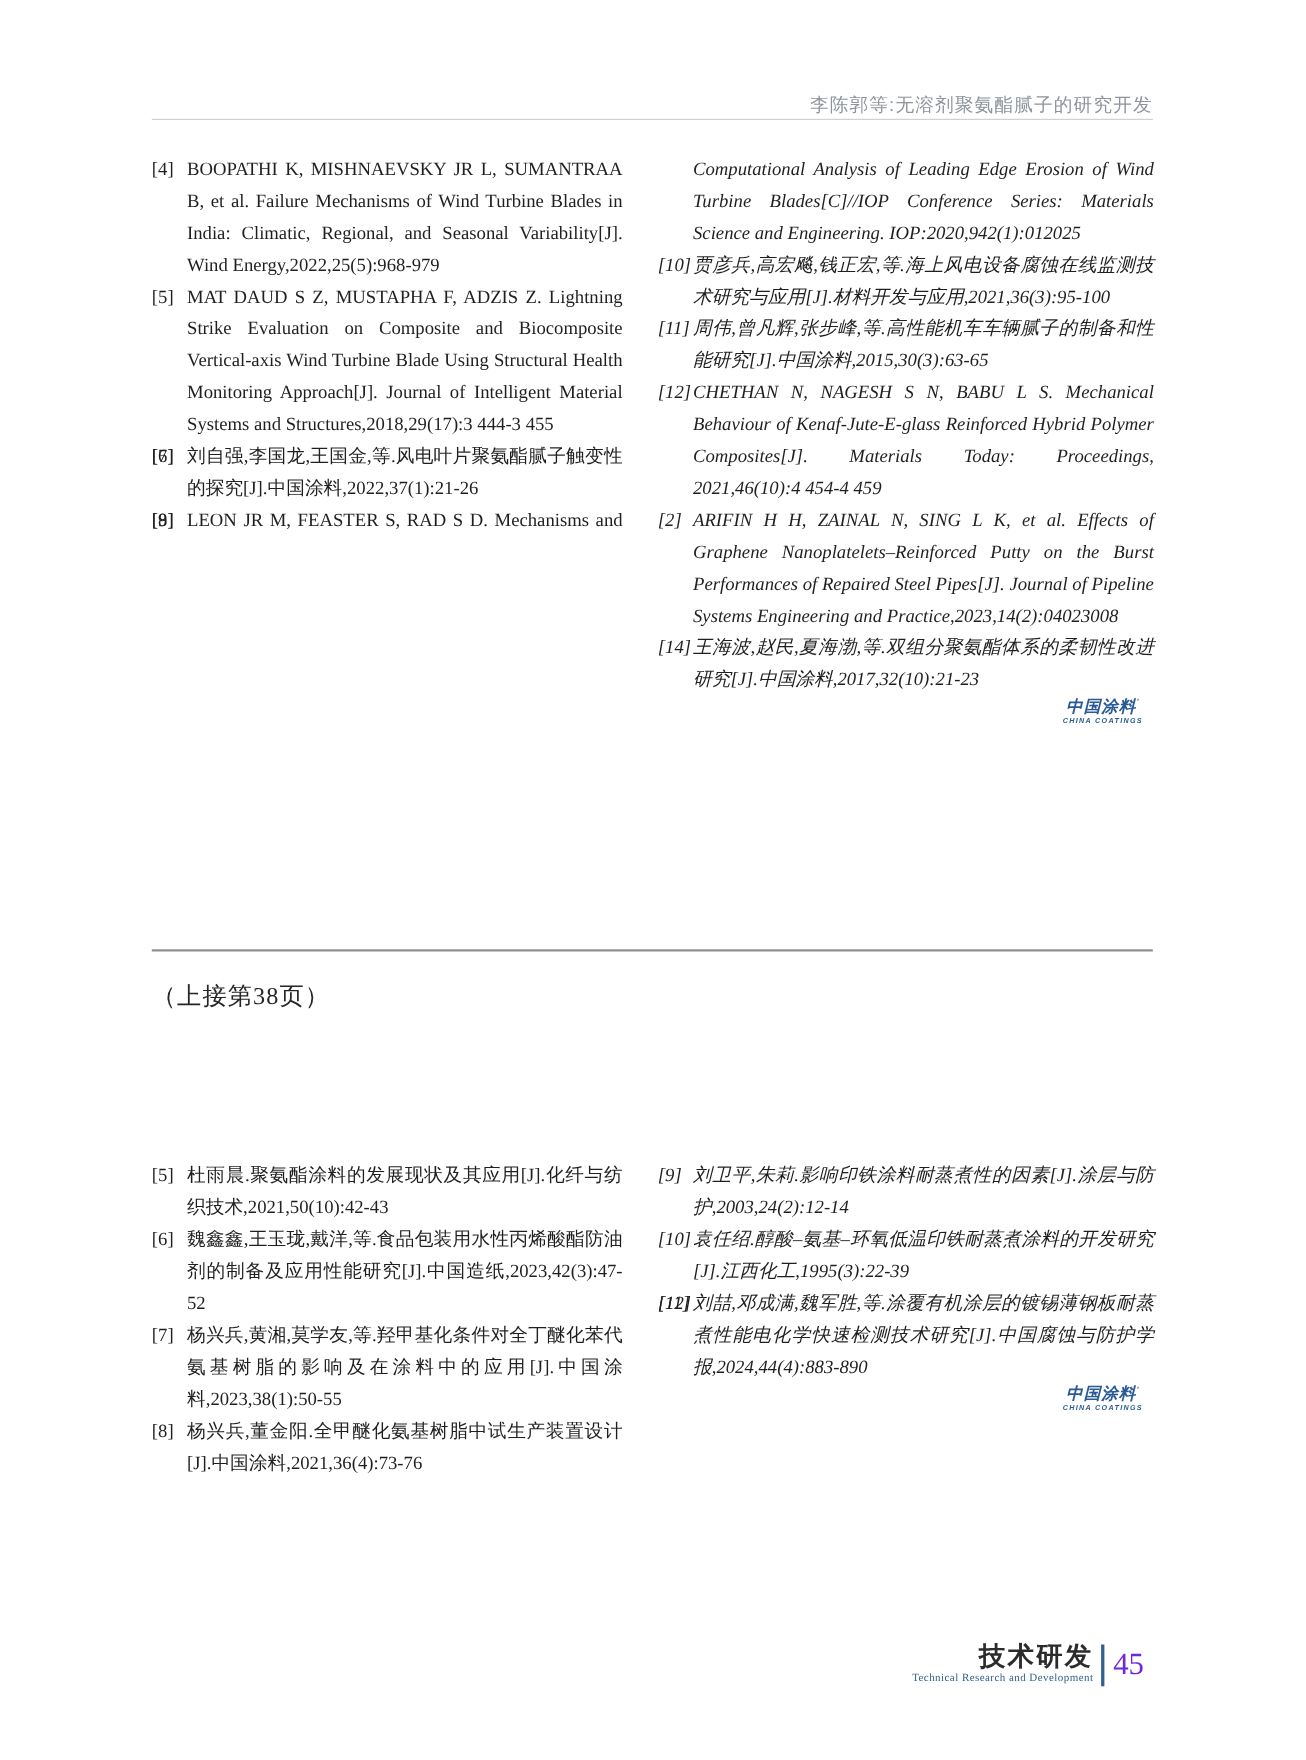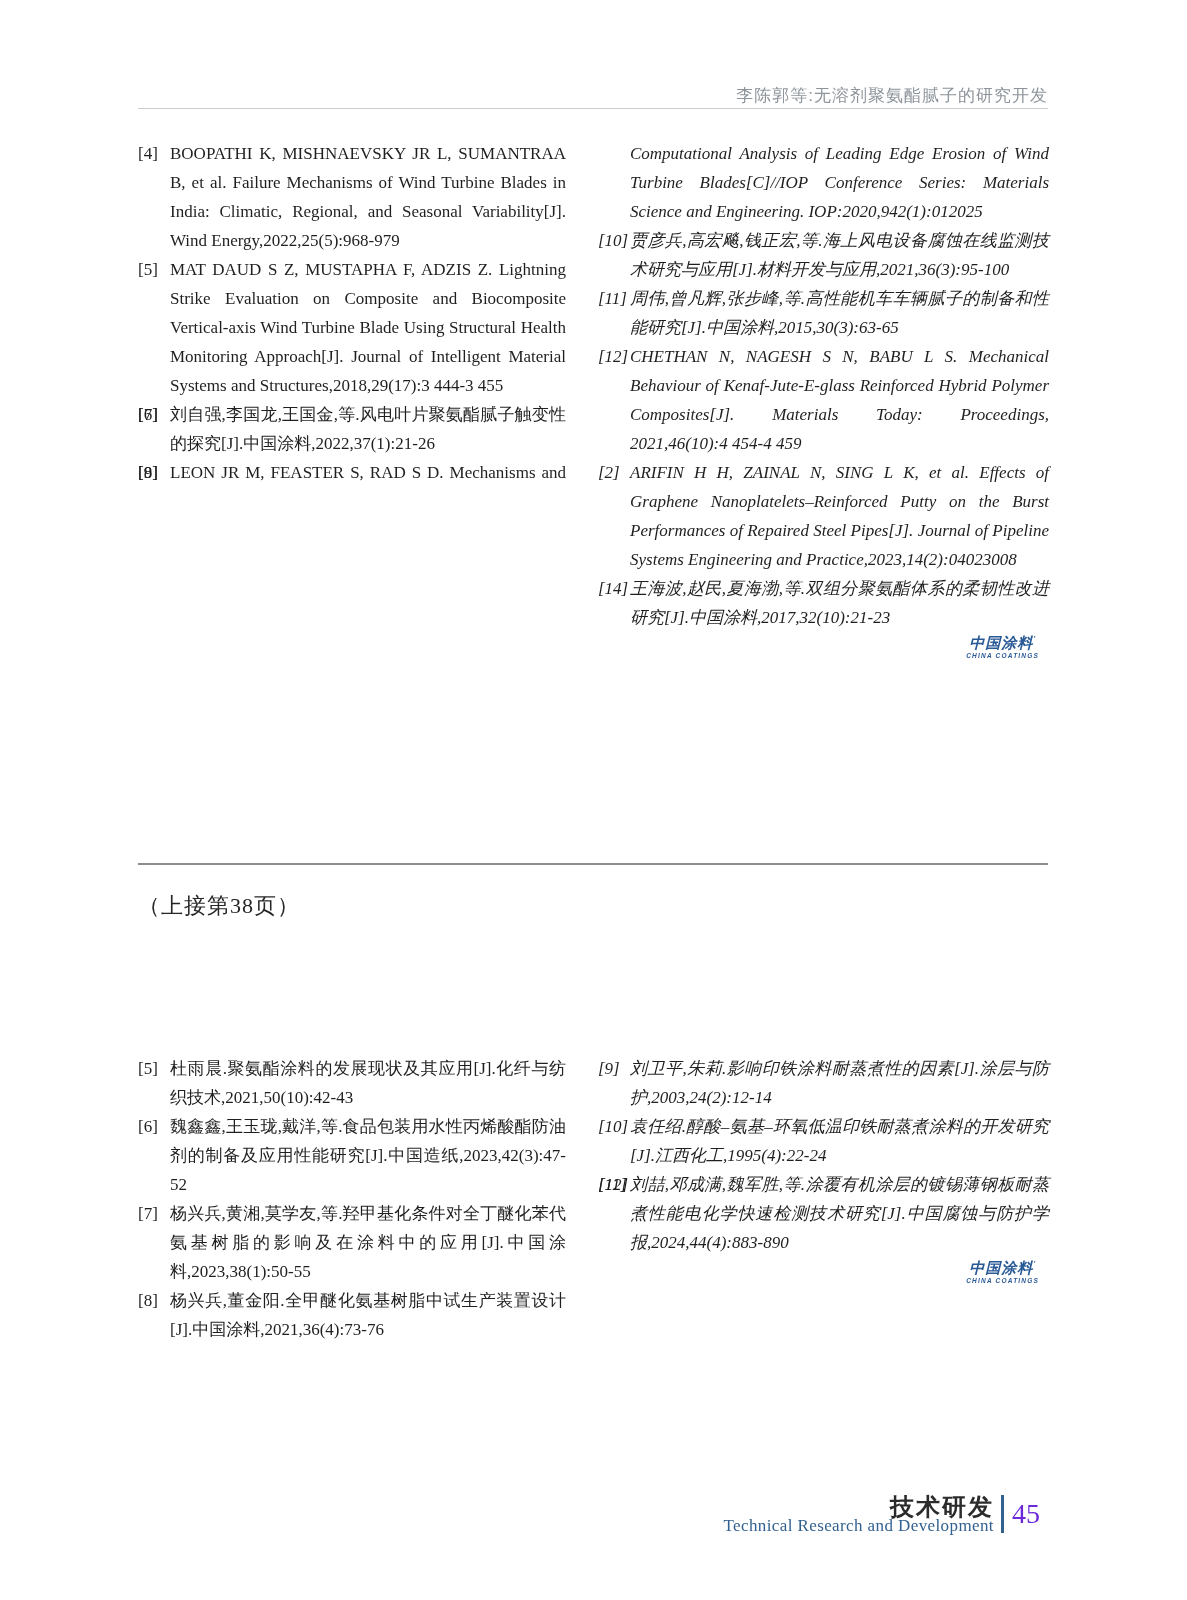--- a/index.html
+++ b/index.html
@@ -66,21 +66,21 @@
     position:absolute;top:1495px;right:147px;
     display:flex;align-items:center;
   }
   .footer-labels{text-align:right;}
   .footer-cn{
     font-family:"Liberation Sans","DejaVu Sans",sans-serif;
     font-size:24px;font-weight:bold;color:#2b2b2b;
     letter-spacing:2px;line-height:24px;
   }
   .footer-en{
-    font-size:17px;color:#33618f;line-height:14px;letter-spacing:0.4px;
+    font-size:10px;color:#33618f;line-height:14px;letter-spacing:0.4px;
   }
   .footer-bar{width:3px;height:38px;background:#33618f;margin:0 8px 0 7px;}
   .footer-num{
     font-size:28px;color:#6d28d9;line-height:38px;
   }
 </style>
 </head>
 <body>
 
 <div id="page">
@@ -169,21 +169,21 @@
         <span>杨兴兵,董金阳.全甲醚化氨基树脂中试生产装置设计[J].中国涂料,2021,36(4):73-76</span>
       </div>
     </div>
     <div class="col col-right">
       <div class="ref">
         <span class="ref-id">[9]</span>
         <span>刘卫平,朱莉.影响印铁涂料耐蒸煮性的因素[J].涂层与防护,2003,24(2):12-14</span>
       </div>
       <div class="ref">
         <span class="ref-id">[10]</span>
-        <span>袁任绍.醇酸–氨基–环氧低温印铁耐蒸煮涂料的开发研究[J].江西化工,1995(4):22-24</span>
+        <span>袁任绍.醇酸–氨基–环氧低温印铁耐蒸煮涂料的开发研究[J].江西化工,1995(3):22-39</span>
       </div>
       <div class="ref">
         <span class="ref-id">[11]</span>
       </div>
       <div class="ref">
         <span class="ref-id">[12]</span>
         <span>刘喆,邓成满,魏军胜,等.涂覆有机涂层的镀锡薄钢板耐蒸煮性能电化学快速检测技术研究[J].中国腐蚀与防护学报,2024,44(4):883-890</span>
       </div>
       <div class="logo-wrap">
         <div class="logo">

